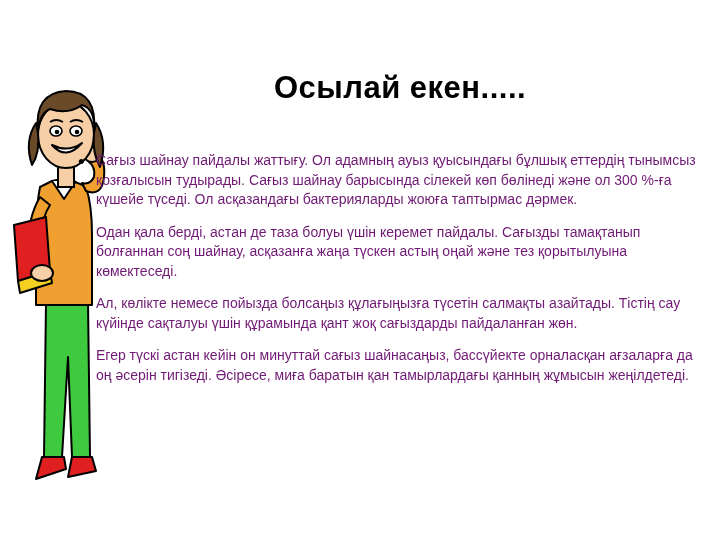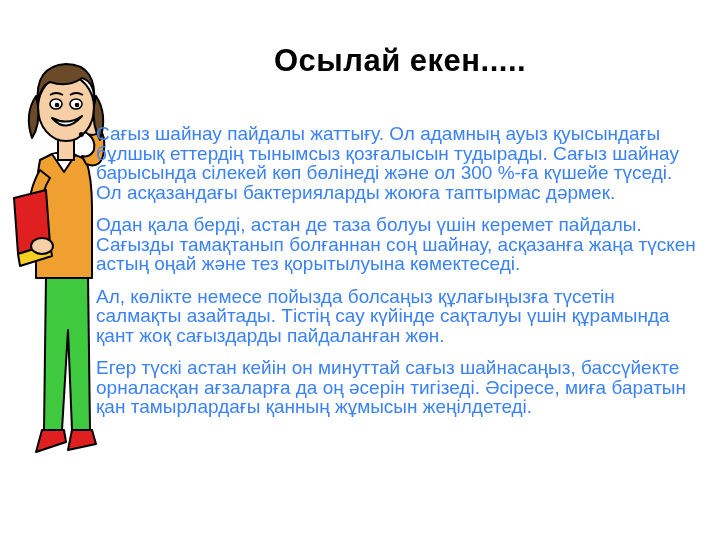--- a/index.html
+++ b/index.html
@@ -12,20 +12,21 @@
     background: #ffffff;
     font-family: "Liberation Sans", sans-serif;
     overflow: hidden;
   }
   #slide {
     position: relative;
     width: 720px;
     height: 500px;
     background: #ffffff;
     box-sizing: border-box;
+    margin-top: 27px;
   }
   #title {
     position: absolute;
     left: 120px;
     top: 44px;
     width: 560px;
     text-align: center;
     font-size: 31px;
     font-weight: bold;
     color: #000000;
@@ -49,23 +50,23 @@
     font-size: 19px;
     line-height: 19px;
     color: #000000;
     padding-top: 1px;
   }
   .bullet-mark.empty {
     color: transparent;
   }
   .para-text {
     flex: 1 1 auto;
-    font-size: 19px;
+    font-size: 14px;
     line-height: 19.5px;
-    color: #3b82f6;
+    color: #701a75;
     text-align: left;
   }
 
   
   #character {
     position: absolute;
     left: 6px;
     top: 30px;
     width: 120px;
     height: 490px;

